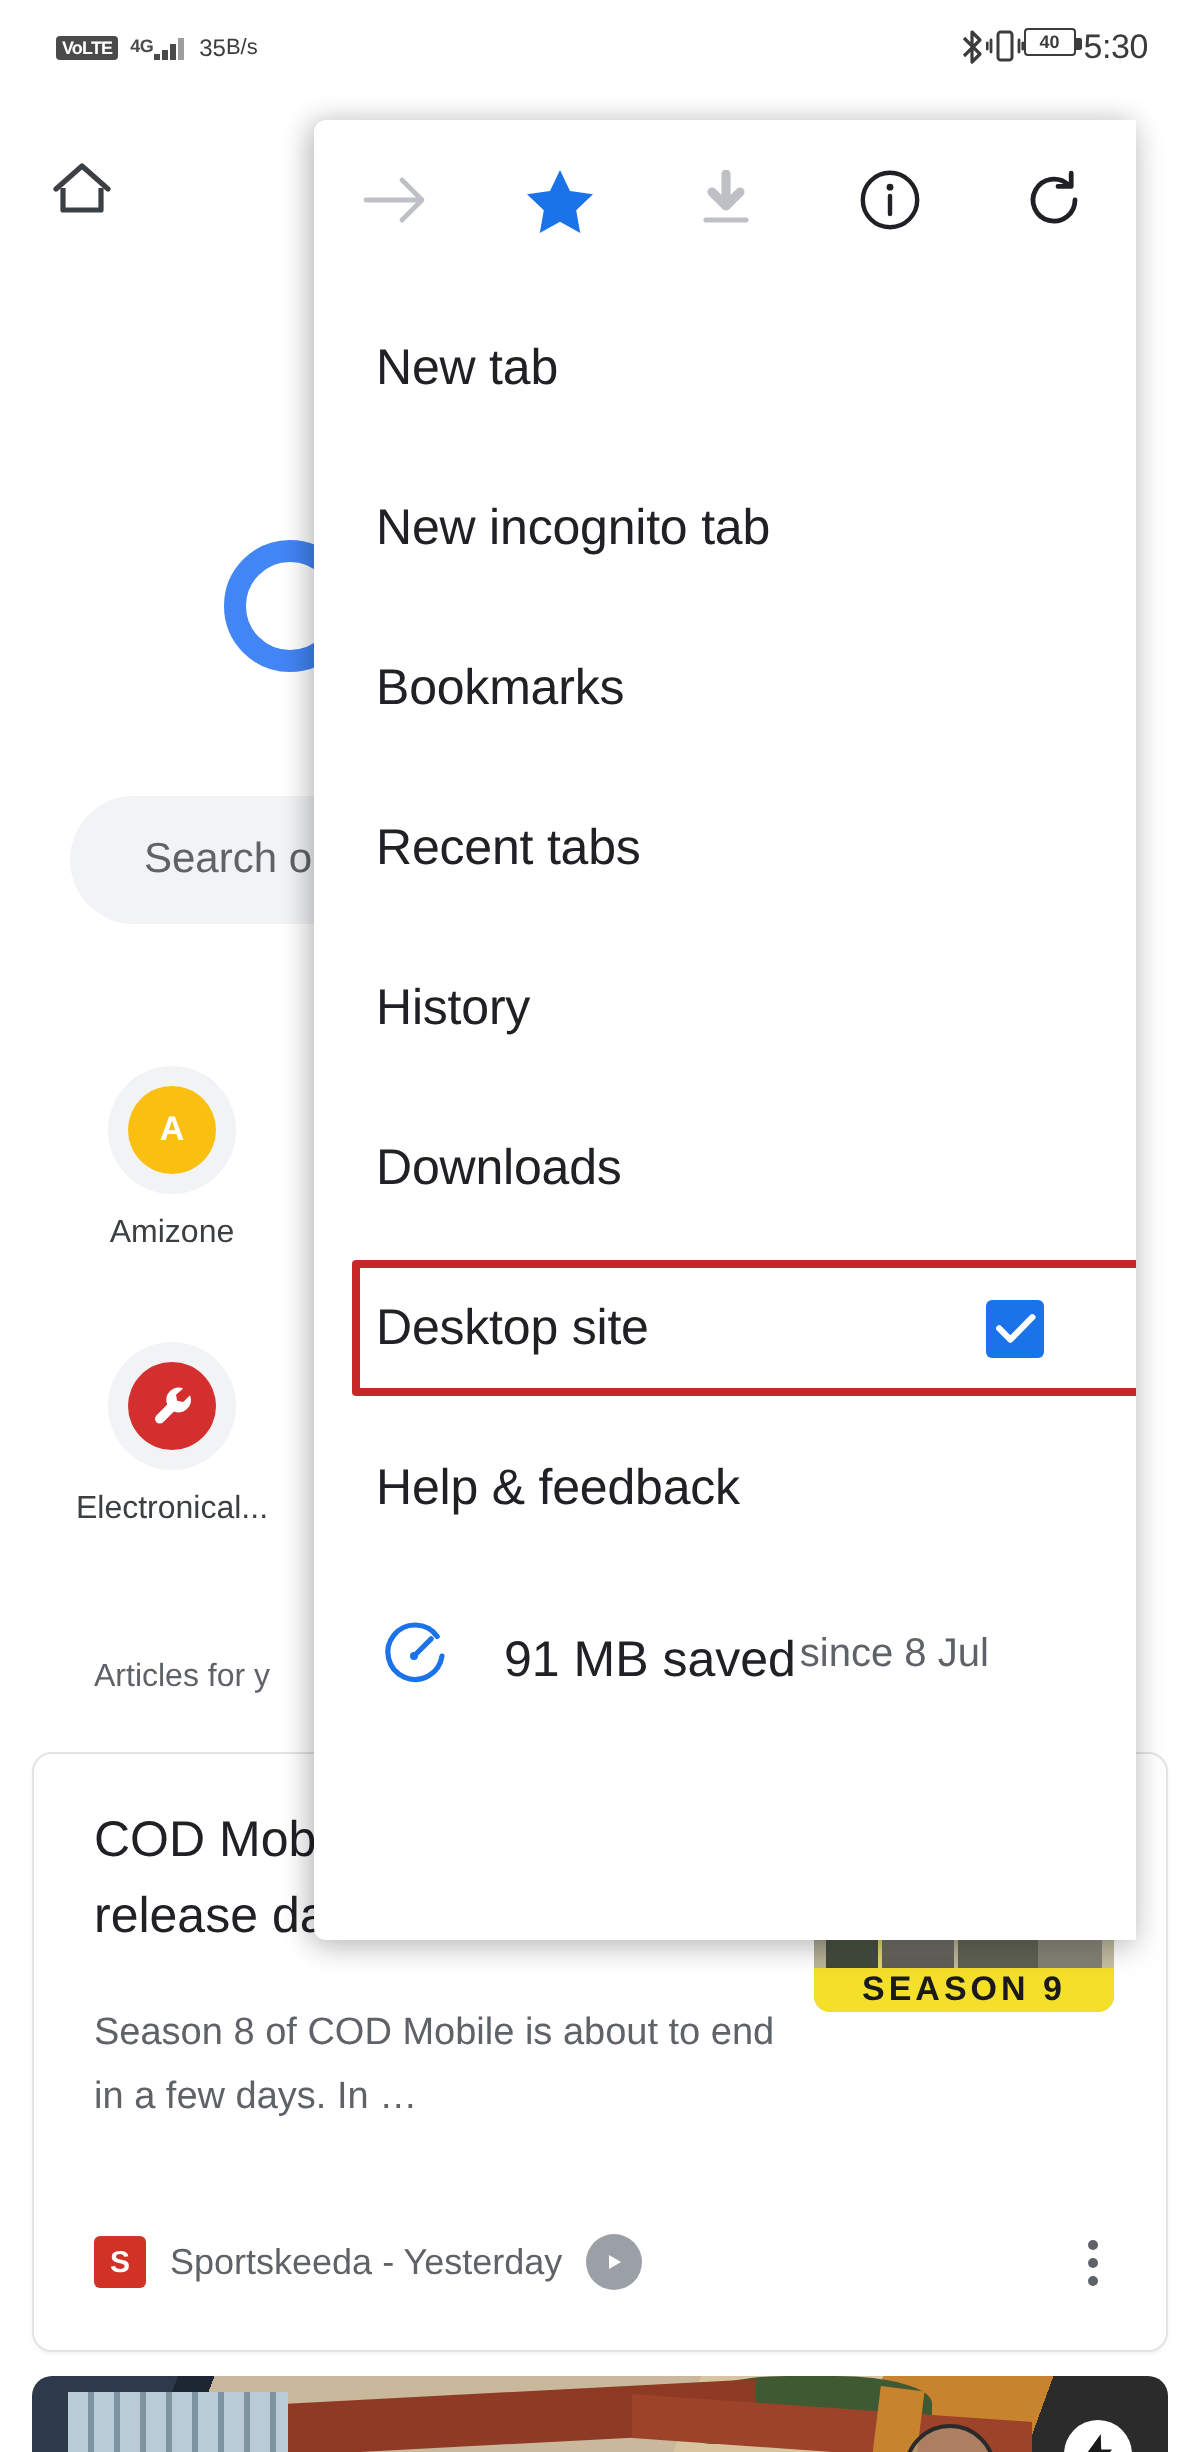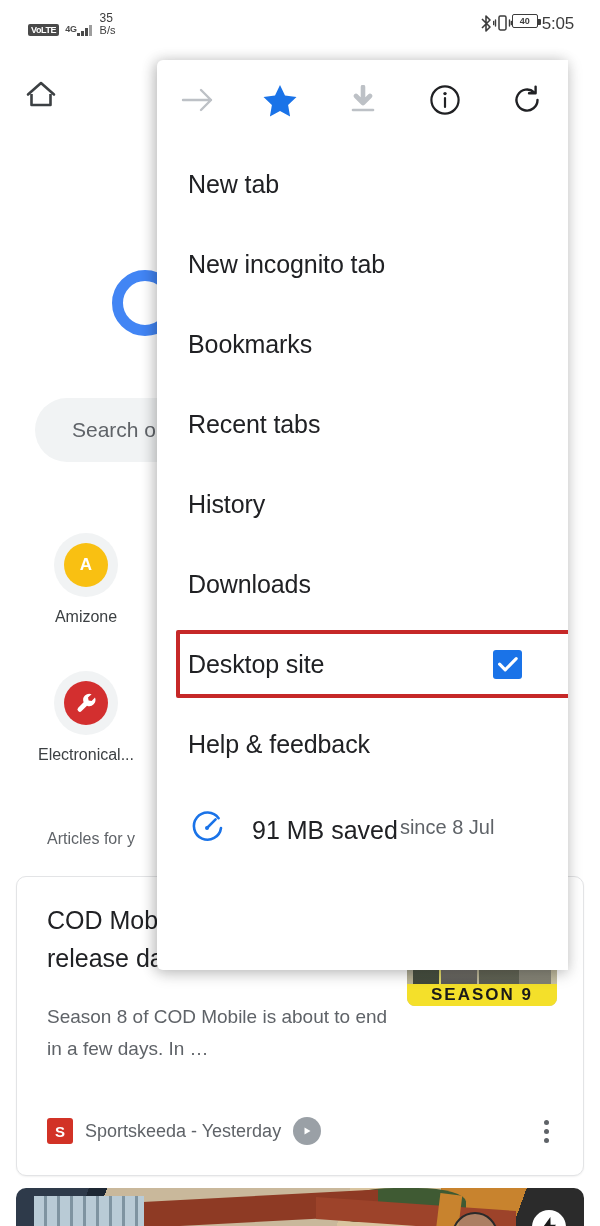--- a/index.html
+++ b/index.html
@@ -22,21 +22,21 @@
     padding: 1.5px 3px; border-radius: 2px; letter-spacing: -0.4px;
     line-height: 9px; font-family: "Liberation Sans", sans-serif;
   }
   .net-wrap { display: flex; align-items: flex-start; line-height: 1; }
   .net-gen { font-size: 9px; font-weight: bold; color: #4a4a4a; letter-spacing: -0.3px; }
   .bars { display: flex; align-items: flex-end; gap: 1px; height: 11px; }
   .bars i { display: block; width: 3px; background: #4a4a4a; }
   .bars i:nth-child(1){ height:3px; } .bars i:nth-child(2){ height:5px; }
   .bars i:nth-child(3){ height:8px; } .bars i:nth-child(4){ height:11px; }
   .bars.sig i:nth-child(4){ background:#9e9e9e; }
-  .speed { display:flex; flex-direction:column; align-items:flex-start; line-height:1.05;
+  .speed { display:flex; flex-direction:row; align-items:flex-end; line-height:1.05;
            font-size: 12px; color:#3c3c3c; margin-left:2px; }
   .speed .u { font-size: 11px; }
   #status-right { margin-left: auto; margin-right: 26px; display:flex; align-items:flex-start; gap:0; }
   .si { color:#3c3c3c; display:flex; align-items:center; }
   .batt {
     display:inline-flex; align-items:center; justify-content:center;
     border:1.6px solid #3c3c3c; border-radius:2px; width:26px; height:14px;
     font-size:9px; font-weight:bold; position:relative;
   }
   .batt::after { content:""; position:absolute; right:-4px; top:4px; width:2.5px; height:6px; background:#3c3c3c; border-radius:0 1px 1px 0;}
@@ -176,21 +176,21 @@
       </span>
       <span class="si">
         <svg width="19" height="18" viewBox="0 0 19 18">
           <rect x="6" y="2" width="7" height="14" rx="1.4" fill="none" stroke="#3c3c3c" stroke-width="1.5"></rect>
           <path d="M2.5 6v6M0.6 7.5v3M16.5 6v6M18.4 7.5v3" stroke="#3c3c3c" stroke-width="1.4" stroke-linecap="round"></path>
         </svg>
       </span>
       <span class="batt">
         <span>40</span>
       </span>
-      <span id="clock">5:05</span>
+      <span id="clock">5:30</span>
     </div>
   </div>
 
   <div id="page">
 
     <span id="home-icon">
       <svg width="32" height="30" viewBox="0 0 32 30">
         <path d="M3 14.5L16 3l13 11.5" fill="none" stroke="#3c4043" stroke-width="2.6" stroke-linejoin="round" stroke-linecap="round"></path>
         <path d="M6.5 14v11h19V14" fill="none" stroke="#3c4043" stroke-width="2.6" stroke-linejoin="round"></path>
       </svg>

